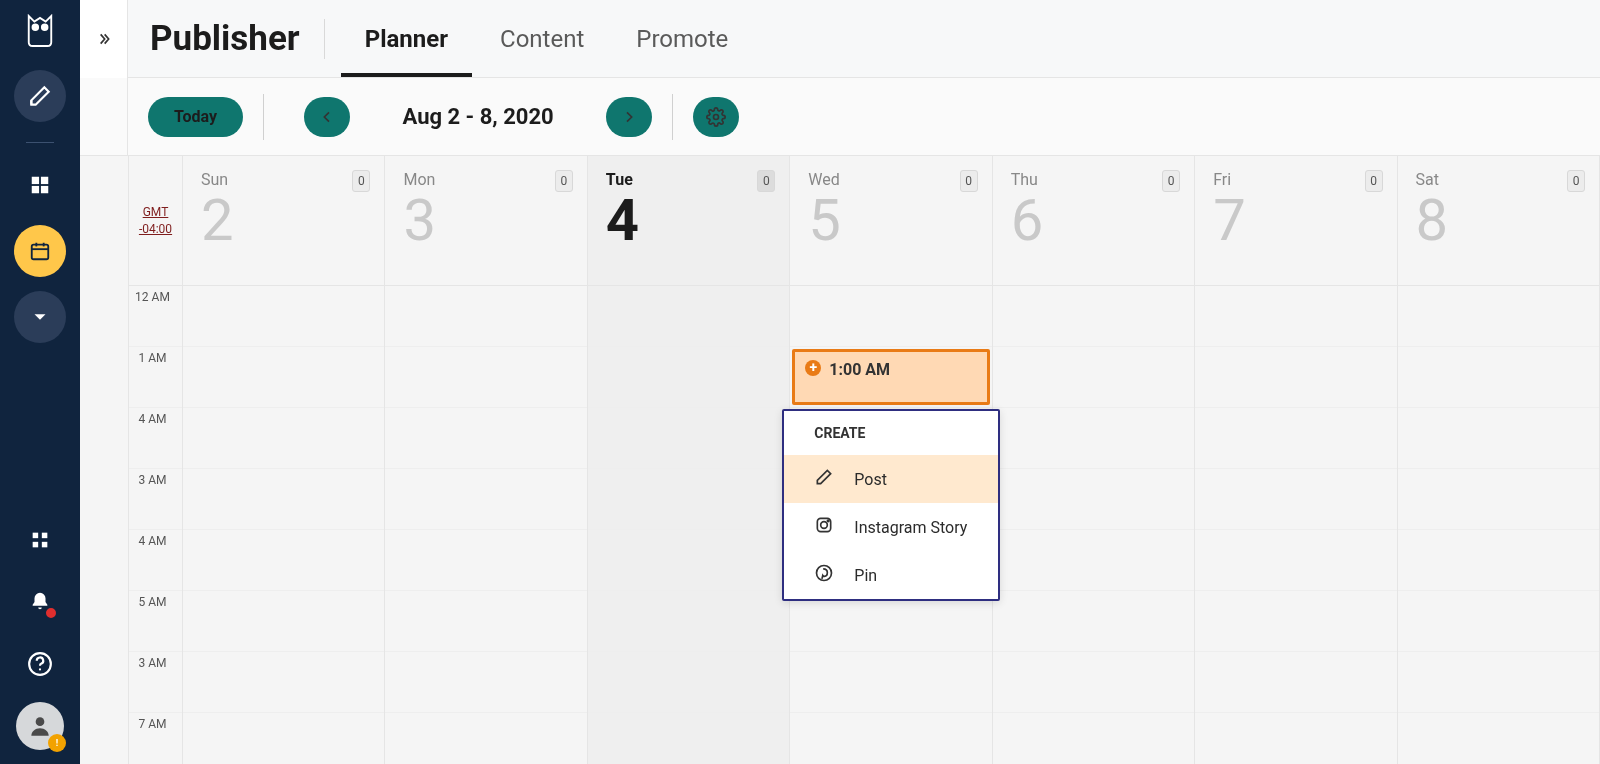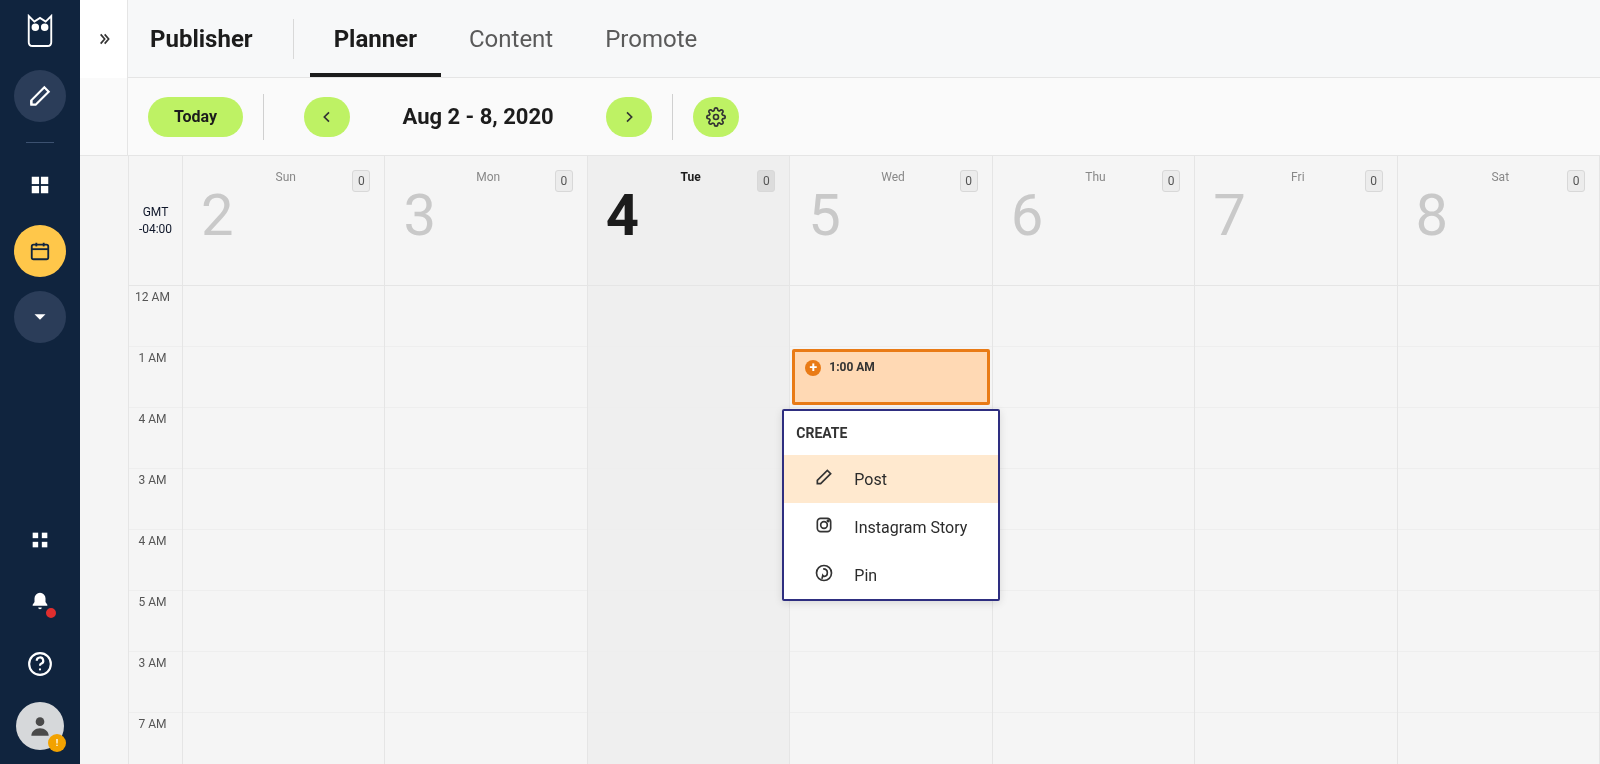--- a/index.html
+++ b/index.html
@@ -27,63 +27,63 @@
   .icon-lg { width: 26px; height: 26px; }
 
   
   .main { flex: 1; display: flex; flex-direction: column; min-width: 0; }
 
   
   .header {
     height: 78px; display: flex; align-items: center; padding: 0 16px 0 0; background: #f7f8f9; border-bottom: 1px solid #e5e5e5;
   }
   .expand-handle { width: 48px; height: 78px; display:flex; align-items:center; justify-content:center; border-right:1px solid #e5e5e5; cursor:pointer; background:#fff; }
-  .section-title { font-size: 24px; font-weight: 700; color: #1c1c1c; margin-left: 22px; margin-right: 40px; }
+  .section-title { font-size: 35px; font-weight: 700; color: #1c1c1c; margin-left: 22px; margin-right: 24px; }
   .divider-v { width: 1px; height: 40px; background: #d9d9d9; }
   .tabs { display: flex; margin-left: 40px; gap: 52px; height: 100%; align-items: center; }
   .tab { font-size: 24px; color: #5a5a5a; height: 100%; display:flex; align-items:center; position: relative; cursor:pointer;justify-content:flex-end; }
   .tab.active { color: #1c1c1c; font-weight: 700; }
   .tab.active::after { content:""; position:absolute; left:-24px; right:-24px; bottom:0; height:4px; background:#1c1c1c; }
 
   
   .toolbar { height: 78px; display:flex; align-items:center; padding: 0 16px 0 0; background:#fafafa; border-bottom:1px solid #e5e5e5; }
   .toolbar-left { width:48px; height:100%; border-right:1px solid #e5e5e5; }
-  .btn-pill { height: 40px; border-radius: 24px; background:#bef264; display:flex; align-items:center; justify-content:center; cursor:pointer; }
+  .btn-pill { height: 40px; border-radius: 24px; background:#0f766e; display:flex; align-items:center; justify-content:center; cursor:pointer; }
   .btn-today { padding: 0 26px; font-size:16px; font-weight:700; color:#1c1c1c; margin-left: 20px; }
   .btn-round { width:46px; }
   .toolbar-sep { width:1px; height:46px; background:#d0d0d0; margin: 0 20px; }
   .date-range { font-size:22px; font-weight:700; color:#1c1c1c; min-width: 200px; text-align:center; }
   .nav-group { display:flex; align-items:center; gap: 28px; margin-left: 20px; }
 
   
   .calendar { flex:1; display:flex; border-left:1px solid #e5e5e5; margin-left:48px; overflow:hidden; position:relative; }
   .timecol { width:54px; border-right:1px solid #e5e5e5; }
-  .tz-box { height:130px; display:flex; flex-direction:column; justify-content:center; align-items:center; border-bottom:1px solid #e5e5e5; font-size:12px; color:#0f172a; line-height:1.4; }
+  .tz-box { height:130px; display:flex; flex-direction:column; justify-content:center; align-items:center; border-bottom:1px solid #e5e5e5; font-size:12px; color:#7f1d1d; line-height:1.4;text-decoration:underline; }
   .time-slot { height:61px; border-bottom:1px solid #eee; font-size:12px; color:#555; text-align:center; padding:4px 6px 0 0; }
 
   .daycols { flex:1; display:grid; grid-template-columns: repeat(7, 1fr); }
   .daycol { border-right:1px solid #e5e5e5; display:flex; flex-direction:column; position:relative; }
   .daycol.today-col { background:#efefef; }
   .dayhead { height:130px; border-bottom:1px solid #e5e5e5; padding:14px 14px 0 18px; position:relative; }
-  .day-abbr { font-size:12px; color:#888;text-align:center; }
+  .day-abbr { font-size:16px; color:#888; }
   .daycol.today-col .day-abbr { color:#1c1c1c; font-weight:700; }
   .day-num { font-size:58px; font-weight:400; color:#c9c9c9; line-height:1; margin-top:2px; }
   .daycol.today-col .day-num { color:#1c1c1c; font-weight:700; }
   .day-count { position:absolute; top:14px; right:14px; min-width:18px; height:22px; background:#ececec; border:1px solid #d8d8d8; font-size:12px; color:#555; display:flex; align-items:center; justify-content:center; padding:0 4px; border-radius:3px; }
   .daycol.today-col .day-count { background:#dcdcdc; }
   .slot { height:61px; border-bottom:1px solid #eee; position:relative; cursor:pointer; }
 
   
   .sel-slot { position:absolute; left:2px; right:2px; top:2px; bottom:2px; background:#ffd9b4; border:3px solid #e97b16; border-radius:2px; display:flex; align-items:flex-start; gap:8px; padding:8px 10px; }
   .sel-plus { width:16px; height:16px; border-radius:50%; background:#e97b16; display:flex; align-items:center; justify-content:center; flex-shrink:0; }
   .sel-plus::before { content:"+"; color:#fff; font-size:14px; font-weight:700; line-height:1; position:relative; top:-1px; }
-  .sel-time { font-size:12px; font-weight:700; color:#333; }
+  .sel-time { font-size:16px; font-weight:700; color:#333; }
 
   .popover { position:absolute; width:218px; background:#fff; border:2px solid #2e2e80; border-radius:2px; box-shadow:0 2px 8px rgba(0,0,0,.12); z-index:10; }
-  .popover-title { font-size:14px; font-weight:700; color:#333; padding:14px 12px; }
+  .popover-title { font-size:14px; font-weight:700; color:#333; padding:14px 30px; }
   .pop-item { display:flex; align-items:center; gap:20px; padding:12px 30px; font-size:16px; color:#2b2b2b; cursor:pointer; }
   .pop-item.hover { background:#ffe9cf; }
   .pop-icon { width:20px; height:20px; flex-shrink:0; }
 </style>
 </head>
 <body>
 
 <div class="app">
 
   <div class="rail">

